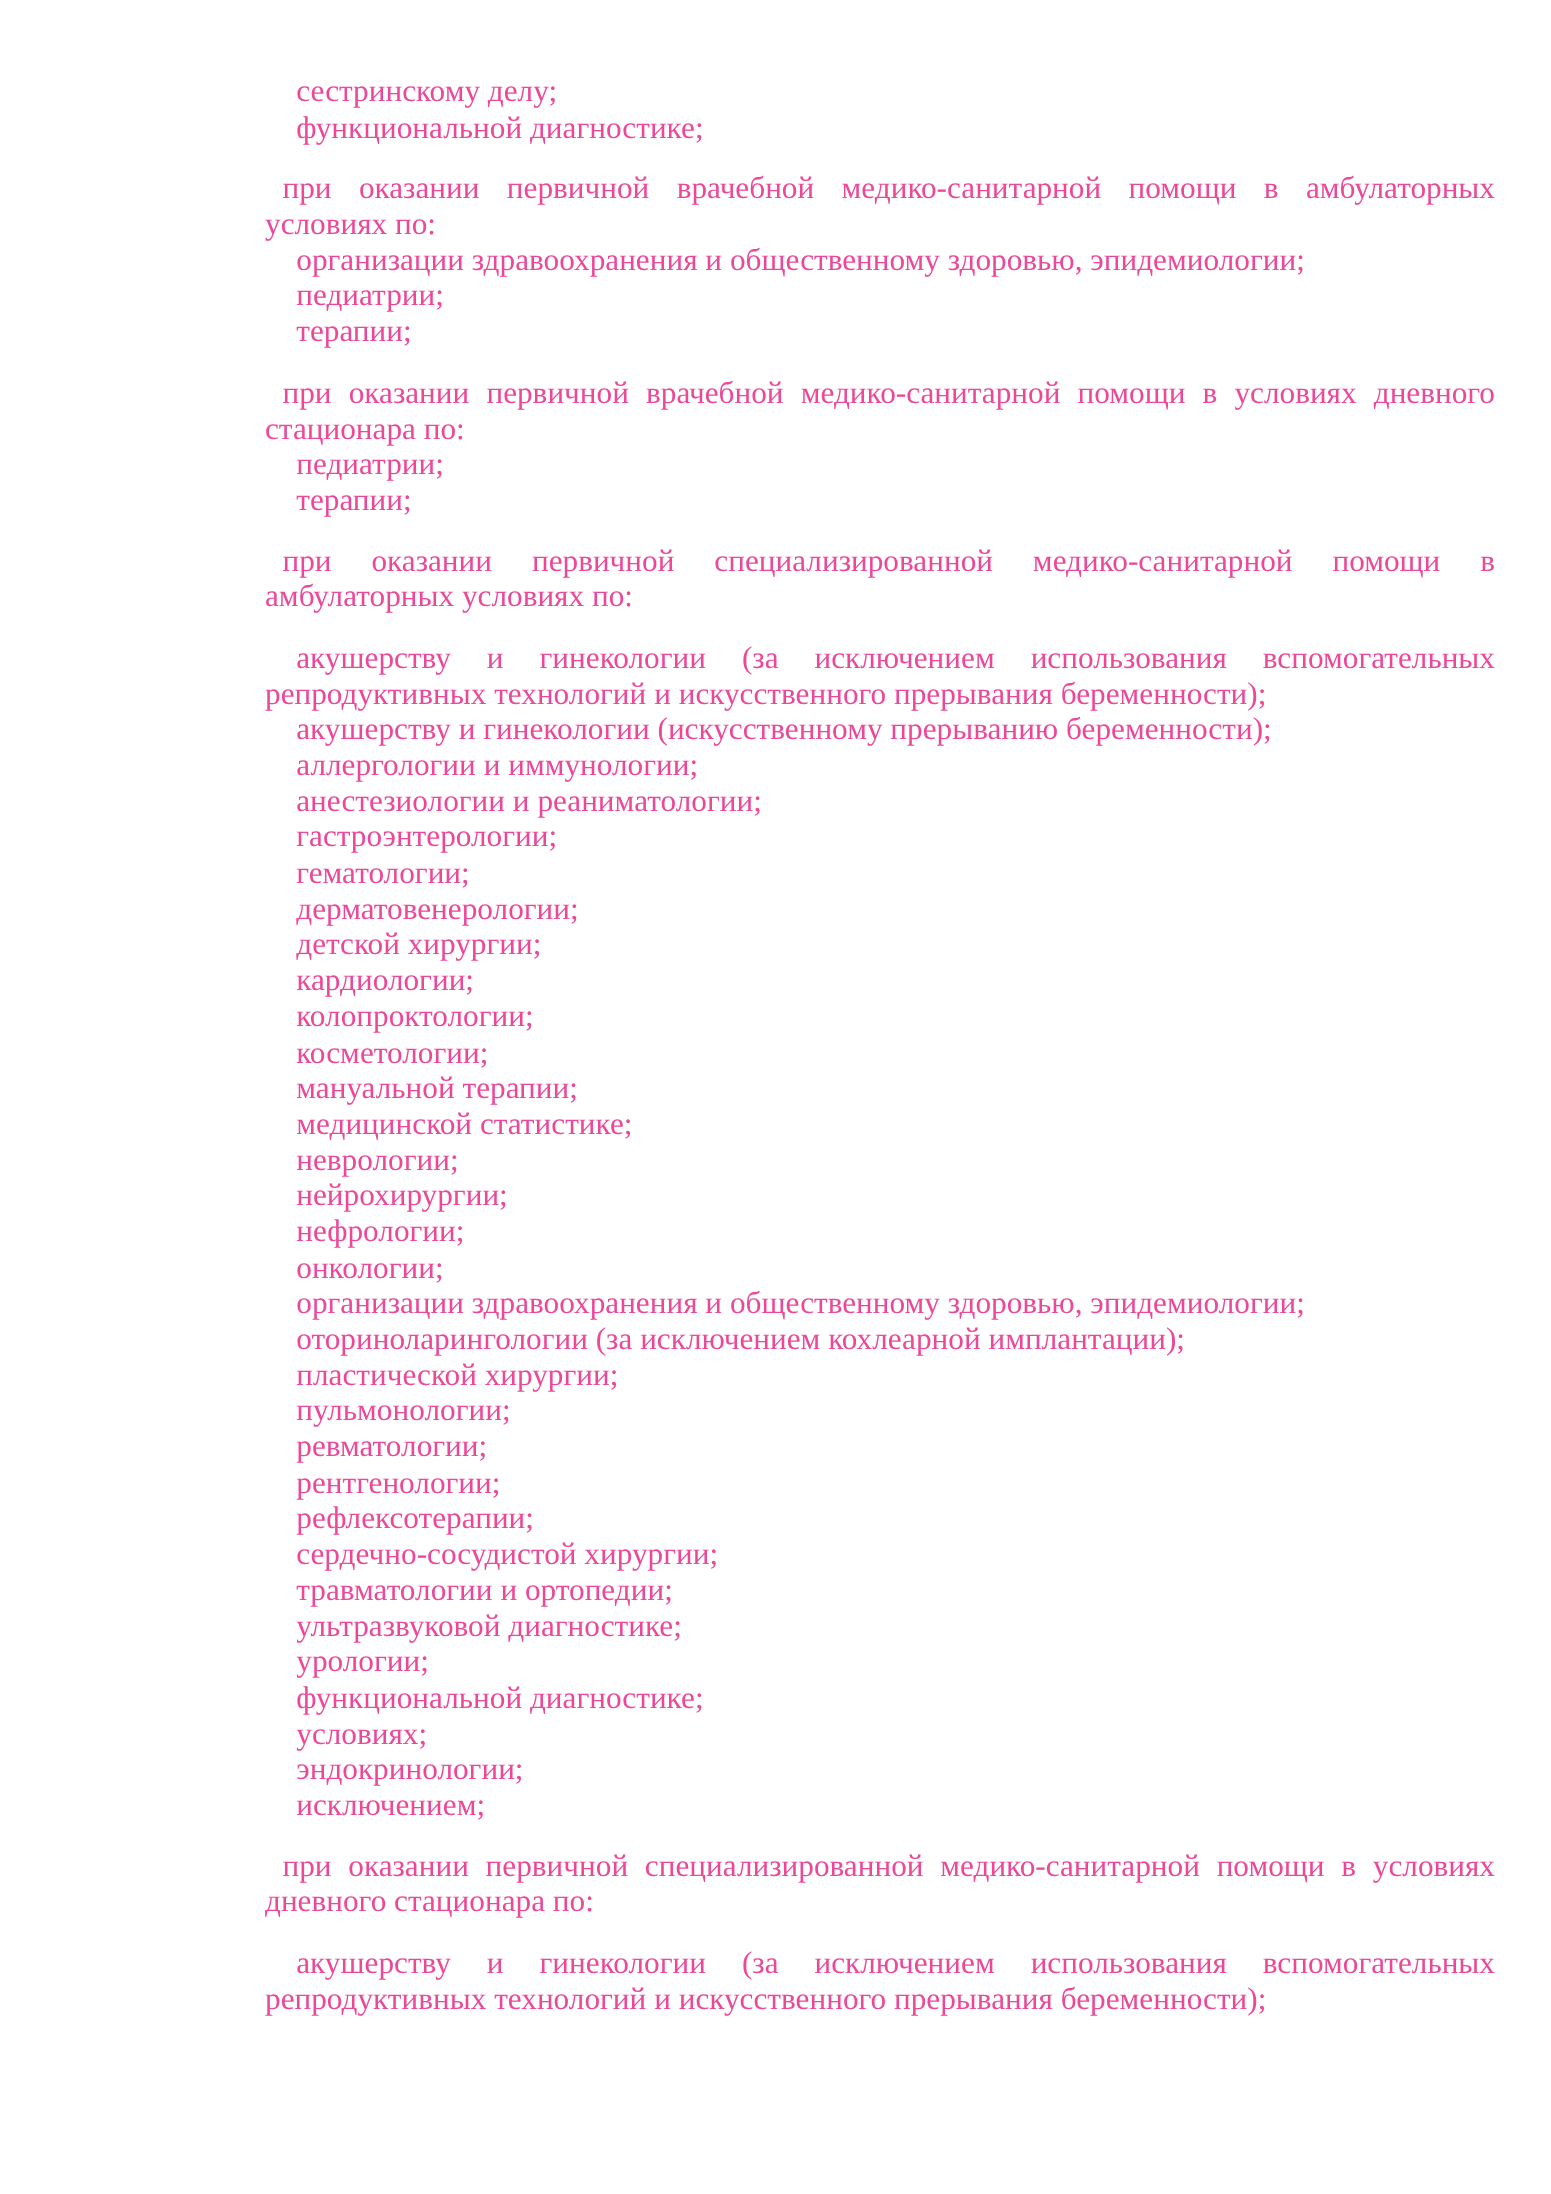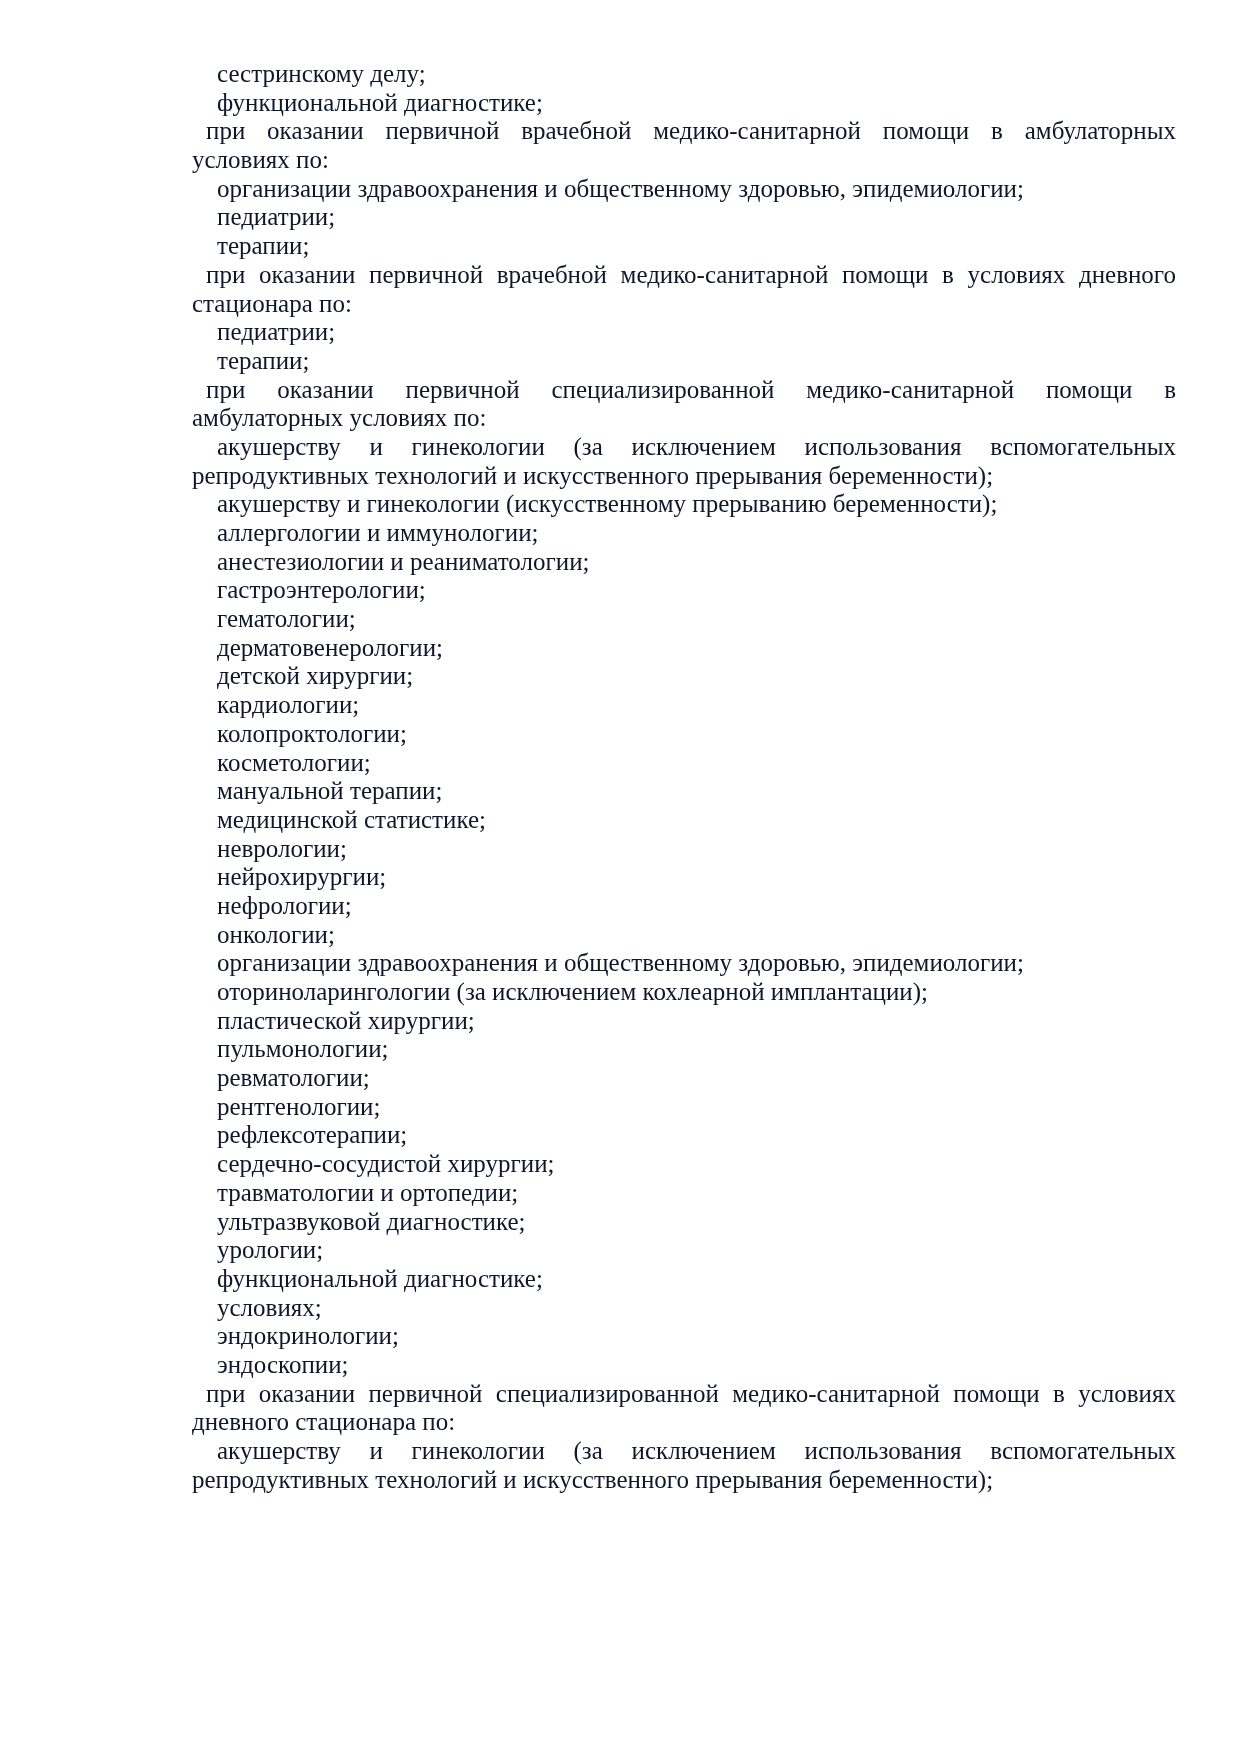--- a/index.html
+++ b/index.html
@@ -5,40 +5,41 @@
   html, body { margin: 0; padding: 0; }
   .page {
     position: relative;
     width: 1241px;
     height: 1755px;
     background: #ffffff;
     overflow: hidden;
   }
   .content {
     position: absolute;
-    left: 192px;
+    left: 212px;
     top: 60px;
     width: 984px;
     font-family: "Liberation Serif", "DejaVu Serif", serif;
     font-size: 25px;
     line-height: 28.7px;
-    color: #0f172a;
+    color: #ec4899;
   }
   .line {
     height: 28.7px;
     overflow: hidden;
     text-align: left;
     white-space: normal;
   }
   .ind-item { padding-left: 25px; }
   .ind-para { padding-left: 14px; }
   .ind-none { padding-left: 0; }
   .just {
     text-align: justify;
     text-align-last: justify;
+    margin-top: 20px;
   }
 </style>
 </head>
 <body>
 
 <div class="page">
   <div class="content" id="content">
       <div class="line ind-item">сестринскому делу;</div>
       <div class="line ind-item">функциональной диагностике;</div>
       <div class="line ind-para just">при оказании первичной врачебной медико-санитарной помощи в амбулаторных</div>
@@ -77,19 +78,19 @@
       <div class="line ind-item">ревматологии;</div>
       <div class="line ind-item">рентгенологии;</div>
       <div class="line ind-item">рефлексотерапии;</div>
       <div class="line ind-item">сердечно-сосудистой хирургии;</div>
       <div class="line ind-item">травматологии и ортопедии;</div>
       <div class="line ind-item">ультразвуковой диагностике;</div>
       <div class="line ind-item">урологии;</div>
       <div class="line ind-item">функциональной диагностике;</div>
       <div class="line ind-item">условиях;</div>
       <div class="line ind-item">эндокринологии;</div>
-      <div class="line ind-item">эндоскопии;</div>
+      <div class="line ind-item">исключением;</div>
       <div class="line ind-para just">при оказании первичной специализированной медико-санитарной помощи в условиях</div>
       <div class="line ind-none">дневного стационара по:</div>
       <div class="line ind-item just">акушерству и гинекологии (за исключением использования вспомогательных</div>
       <div class="line ind-none">репродуктивных технологий и искусственного прерывания беременности);</div>
     </div>
 </div>
 
 </body></html>

